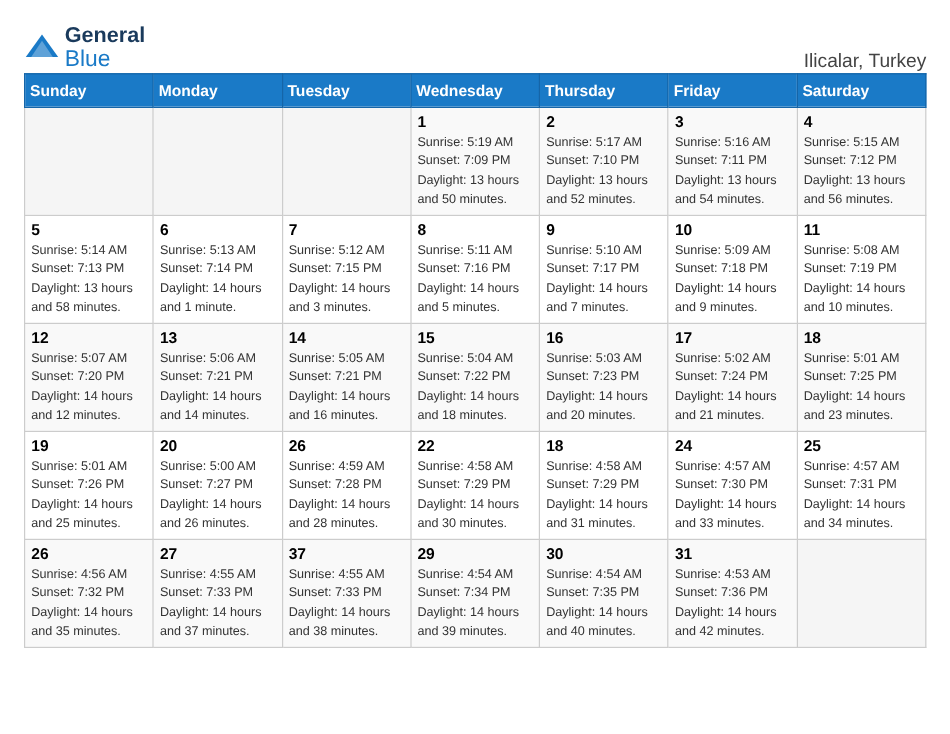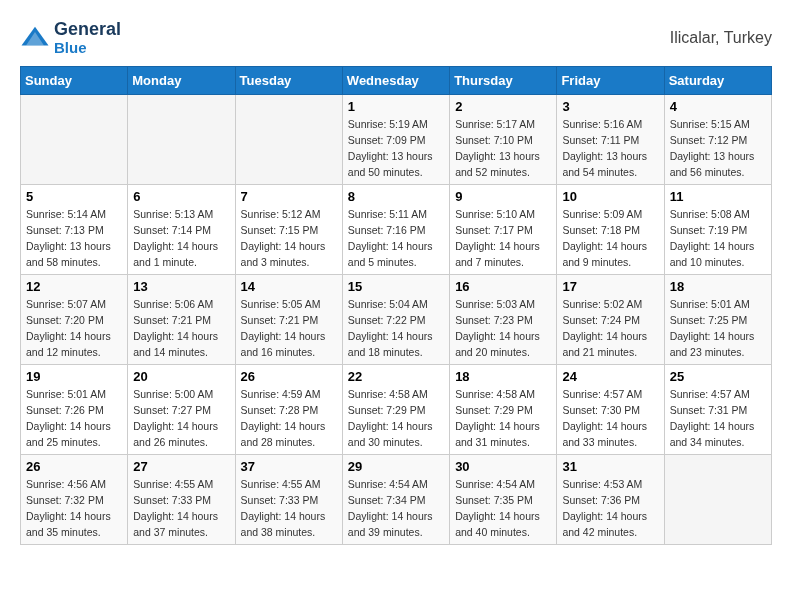--- a/index.html
+++ b/index.html
@@ -6,22 +6,21 @@
     body {
       font-family: Arial, sans-serif;
       background: #fff;
       width: 792px;
       min-height: 612px;
       padding: 20px;
     }
     .header {
       display: flex;
       justify-content: space-between;
-      align-items: center;
-      margin-bottom: 10px;
+      align-items: flex-end;
     }
     .logo {
       display: flex;
       align-items: center;
       gap: 4px;
     }
     .logo-icon {
       width: 30px;
       height: 30px;
     }
@@ -82,21 +81,21 @@
 <body>
 
 <div class="header">
   <div class="logo">
     <svg class="logo-icon" viewBox="0 0 40 40" xmlns="http://www.w3.org/2000/svg">
       <polygon points="20,5 38,30 2,30" fill="#1a7ac7"></polygon>
       <polygon points="20,12 32,30 8,30" fill="#fff" opacity="0.3"></polygon>
     </svg>
     <div>
       <div style="font-size:18px;font-weight:bold;color:#1a3a5c;line-height:1.1;">General</div>
-      <div style="font-size:15px;font-weight:bold;color:#1a7ac7;line-height:1.1;">Blue</div>
+      <div style="font-size:19px;font-weight:normal;color:#1a7ac7;line-height:1.1;">Blue</div>
     </div>
   </div>
   <div class="title-section">
     <div class="location">Ilicalar, Turkey</div>
   </div>
 </div>
 
 <table>
   <thead>
     <tr>

